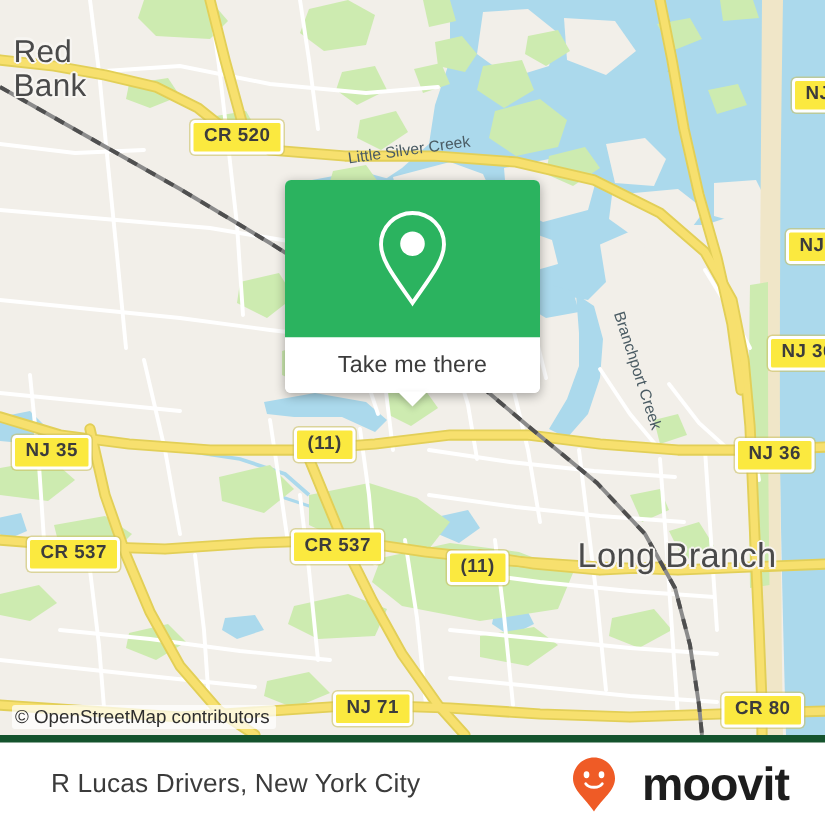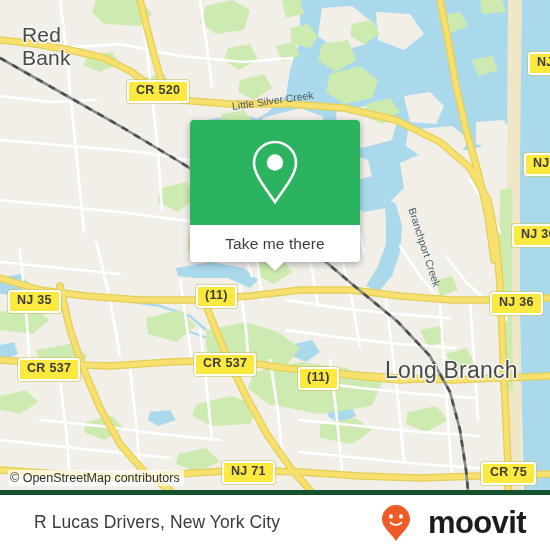--- a/index.html
+++ b/index.html
@@ -331,38 +331,38 @@
           <path d="M 320 370 L 356 376 L 400 380 L 440 378"></path>
           <path d="M 0 470 L 60 474 L 120 478 L 180 474 L 240 470 L 300 472 L 360 476 L 420 478 L 480 476 L 550 474"></path>
           <path d="M 440 0 L 448 40 L 456 86 L 466 130 L 478 172 L 488 216 L 494 260"></path>
         </g>
 
         <path d="M 0 58 L 60 92 L 120 126 L 180 162 L 240 200 L 300 240 L 352 284 L 398 322 L 430 356 L 450 392 L 460 430 L 466 470 L 468 490" stroke="#8b8b8b" stroke-width="2.6" fill="none"></path>
         <path d="M 0 58 L 60 92 L 120 126 L 180 162 L 240 200 L 300 240 L 352 284 L 398 322 L 430 356 L 450 392 L 460 430 L 466 470 L 468 490" stroke="#4f4f4f" stroke-width="2.6" fill="none" stroke-dasharray="7 7"></path>
       </g>
     </svg>
 
-    <div class="place-label place-md" style="left:22px; top:24px;">Red
+    <div class="place-label place-md" style="left:9px; top:24px;">Red
 Bank</div>
     <div class="place-label place-lg" style="left:385px; top:358px;">Long Branch</div>
 
     <div class="water-label" style="left:232px; top:100px; transform: rotate(-8deg); transform-origin: 0 50%;">Little Silver Creek</div>
     <div class="water-label" style="left:412px; top:202px; transform: rotate(72deg); transform-origin: 0 50%;">Branchport Creek</div>
 
     <div class="shield" style="left:127px; top:80px;">CR 520</div>
     <div class="shield" style="left:528px; top:52px;">NJ</div>
     <div class="shield" style="left:524px; top:153px;">NJ 3</div>
     <div class="shield" style="left:512px; top:224px;">NJ 36</div>
     <div class="shield" style="left:490px; top:292px;">NJ 36</div>
     <div class="shield" style="left:8px; top:290px;">NJ 35</div>
     <div class="shield" style="left:196px; top:285px;">(11)</div>
     <div class="shield" style="left:18px; top:358px;">CR 537</div>
     <div class="shield" style="left:194px; top:353px;">CR 537</div>
     <div class="shield" style="left:298px; top:367px;">(11)</div>
-    <div class="shield" style="left:481px; top:462px;">CR 75</div>
+    <div class="shield" style="left:481px; top:462px;">CR 80</div>
     <div class="shield" style="left:222px; top:461px;">NJ 71</div>
 
     <div id="attribution">© OpenStreetMap contributors</div>
 
     <div id="popup-card">
       <div id="popup-head" style="background:#2bb35f;">
         <svg width="56" height="70" viewBox="0 0 56 70">
           <path d="M28 4 C16.4 4 7 13.4 7 25 C7 36 17 48 28 64 C39 48 49 36 49 25 C49 13.4 39.6 4 28 4 Z" fill="none" stroke="#ffffff" stroke-width="2.6"></path>
           <circle cx="28" cy="24.5" r="8.2" fill="#ffffff"></circle>
         </svg>

